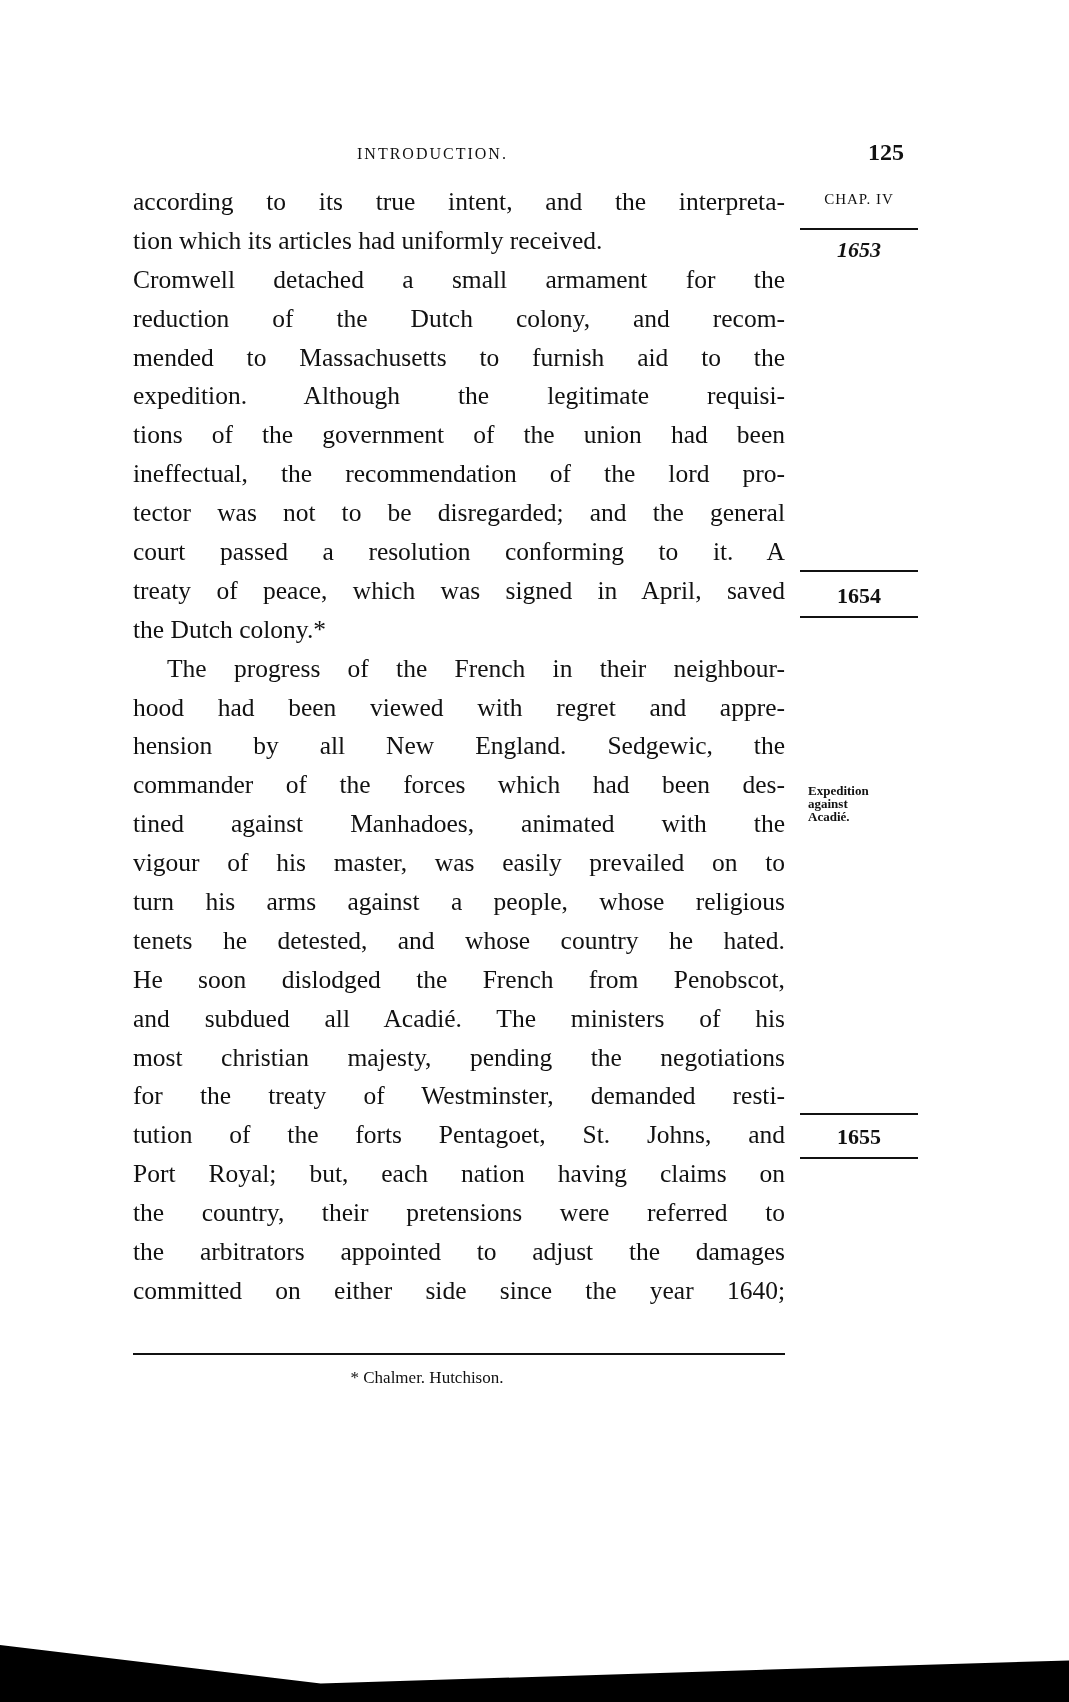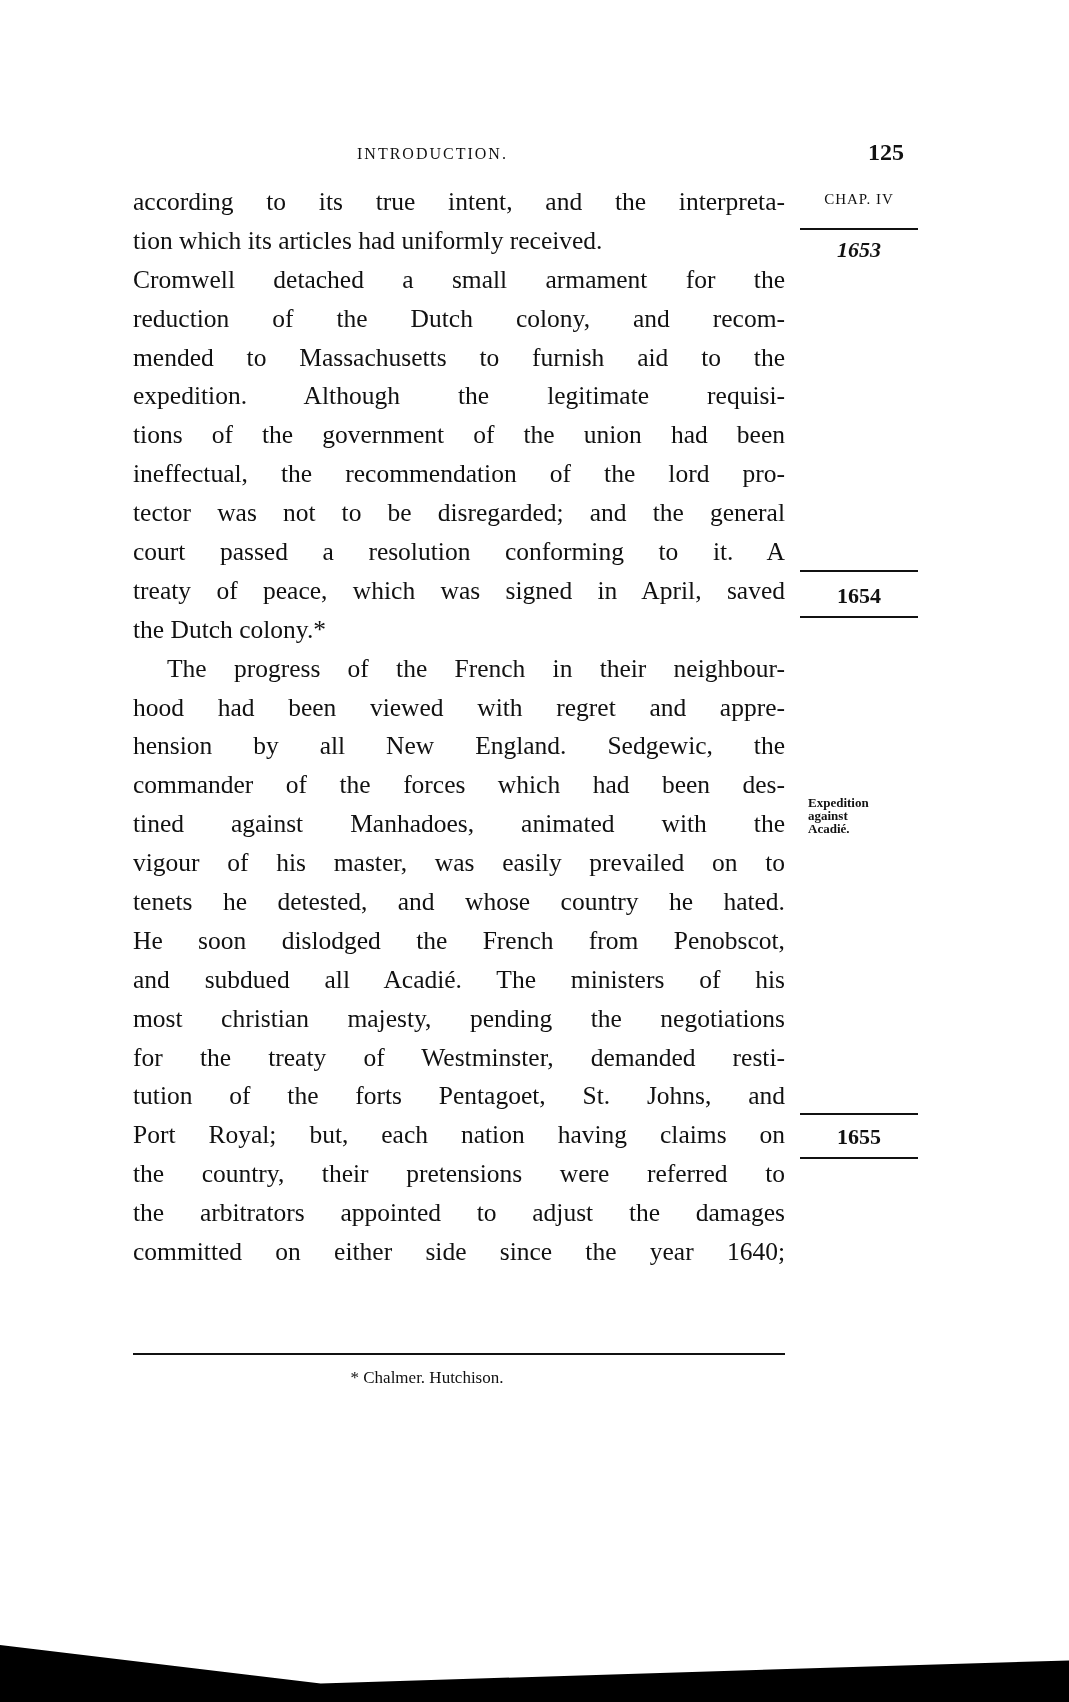--- a/index.html
+++ b/index.html
@@ -9,21 +9,21 @@
   .page-no{position:absolute;left:868px;top:-6px;font-size:24px;font-weight:bold;}
   .body{position:absolute;left:133px;top:183px;width:652px;font-size:25.5px;line-height:38.9px;}
   .line{display:block;text-align:justify;text-align-last:justify;white-space:nowrap;height:38.9px;}
   .line.last{text-align-last:left;}
   .line.indent{padding-left:34px;}
   .margin{position:absolute;left:800px;width:118px;text-align:center;}
   .chap{top:191px;font-size:15px;letter-spacing:1px;font-variant:small-caps;}
   .rule{position:absolute;left:800px;width:118px;height:0;border-top:2px solid #111;}
   .year{font-size:22px;font-style:italic;font-weight:bold;}
   .year.up{font-style:normal;}
-  .sidenote{font-size:13px;font-weight:bold;line-height:13px;text-align:left;left:808px;margin-top:12px;}
+  .sidenote{font-size:13px;font-weight:bold;line-height:13px;text-align:left;left:808px;}
   .fn-rule{position:absolute;left:133px;top:1353px;width:652px;border-top:2px solid #111;}
   .footnote{position:absolute;left:0;width:916px;top:1368px;text-align:center;font-size:17px;padding-right:62px;box-sizing:border-box;}
   .band{position:absolute;left:0;top:1640px;width:1069px;height:62px;background:#000;clip-path:polygon(0 8%,30% 70%,100% 33%,100% 100%,0 100%);}
 </style>
 </head>
 <body>
 
 <div class="header">
   <span class="running-head">INTRODUCTION.</span>
   <span class="page-no">125</span>
@@ -41,20 +41,21 @@
   <span class="line">tector was not to be disregarded; and the general</span>
   <span class="line">court passed a resolution conforming to it.  A</span>
   <span class="line">treaty of peace, which was signed in April, saved</span>
   <span class="line last">the Dutch colony.*</span>
   <span class="line indent">The progress of the French in their neighbour-</span>
   <span class="line">hood had been viewed with regret and appre-</span>
   <span class="line">hension by all New England.  Sedgewic, the</span>
   <span class="line">commander of the forces which had been des-</span>
   <span class="line">tined against Manhadoes, animated with the</span>
   <span class="line">vigour of his master, was easily prevailed on to</span>
+  <span class="line">turn his arms against a people, whose religious</span>
   <span class="line">tenets he detested, and whose country he hated.</span>
   <span class="line">He soon dislodged the French from Penobscot,</span>
   <span class="line">and subdued all Acadié.  The ministers of his</span>
   <span class="line">most christian majesty, pending the negotiations</span>
   <span class="line">for the treaty of Westminster, demanded resti-</span>
   <span class="line">tution of the forts Pentagoet, St. Johns, and</span>
   <span class="line">Port Royal; but, each nation having claims on</span>
   <span class="line">the country, their pretensions were referred to</span>
   <span class="line">the arbitrators appointed to adjust the damages</span>
   <span class="line">committed on either side since the year 1640;</span>

